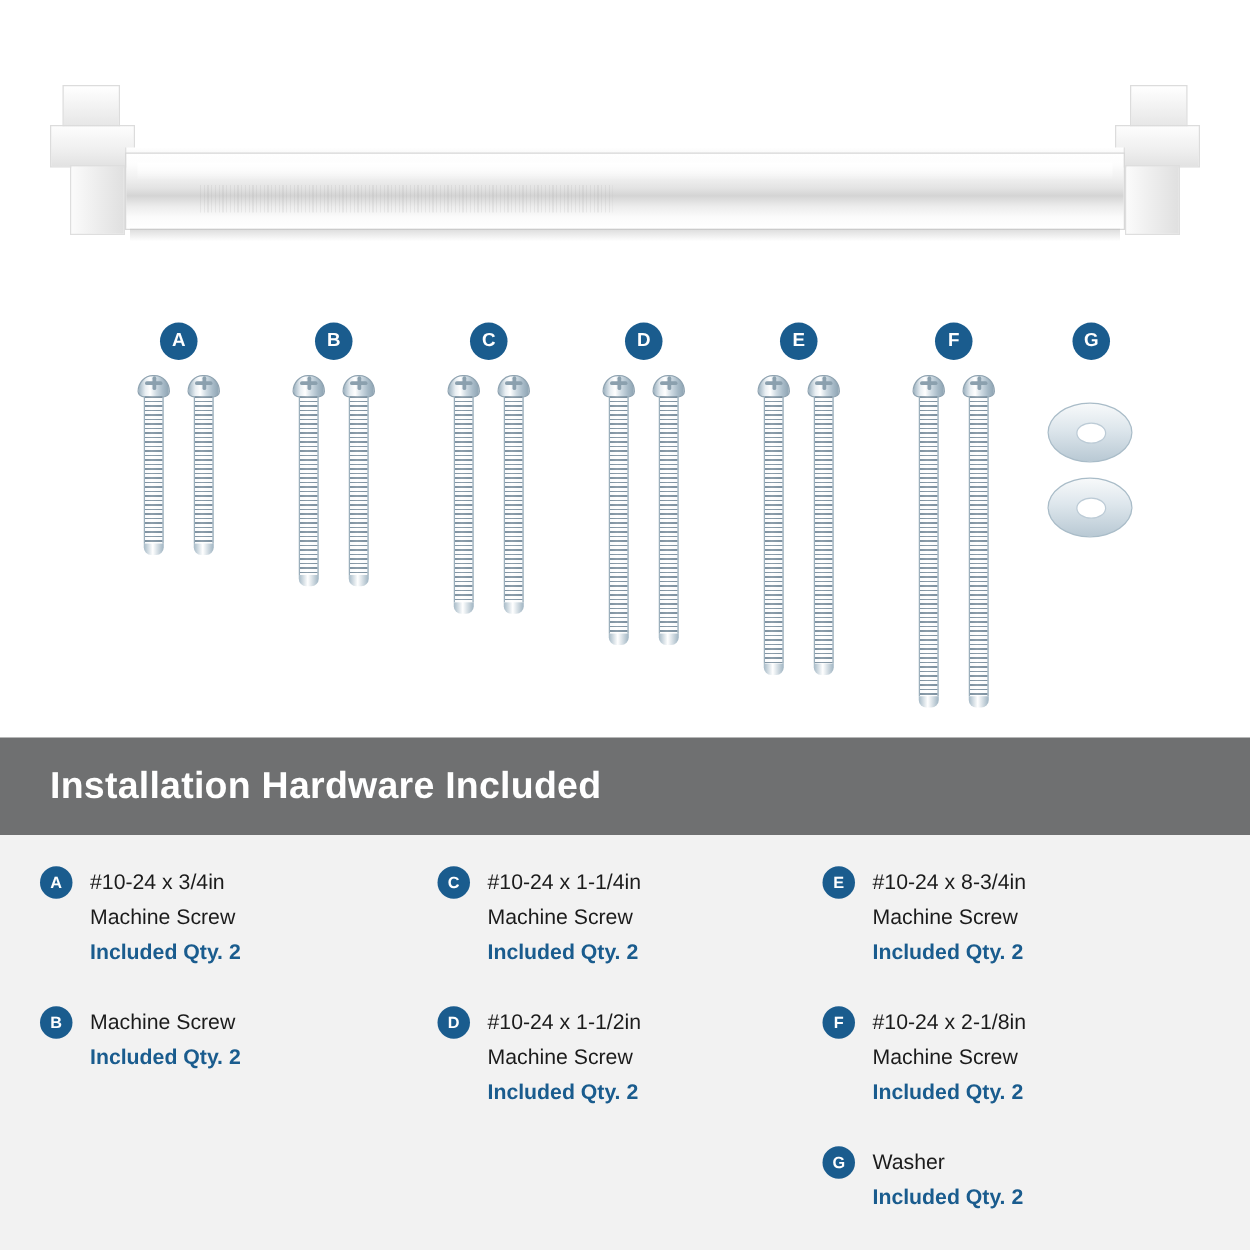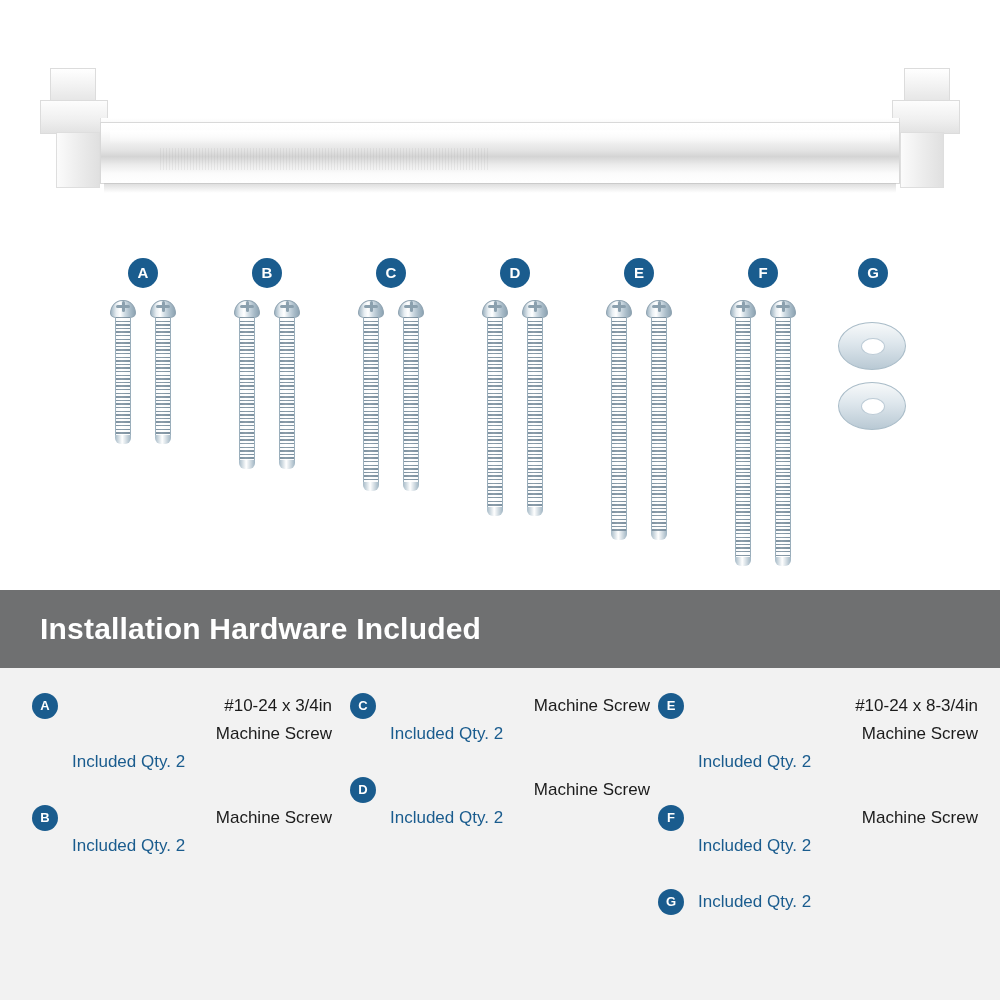--- a/index.html
+++ b/index.html
@@ -289,26 +289,25 @@
     width: 26px;
     height: 26px;
     line-height: 26px;
     font-size: 13px;
   }
   .legend-item .l1,
   .legend-item .l2 {
     font-size: 17px;
     color: #1b1b1b;
     line-height: 1.65;
-    text-align: right;
   }
   .legend-item .qty {
     font-size: 17px;
     color: #1a5c8e;
-    font-weight: normal;
+    font-weight: bold;
     line-height: 1.65;
   }
 </style>
 </head>
 <body>
 
 <div id="product-area">
 
   <div id="handle">
     <div class="post post-l">
@@ -474,41 +473,45 @@
     <div class="legend-item">
       <span class="badge">B</span>
       <div class="l2">Machine Screw</div>
       <div class="qty">Included Qty. 2</div>
     </div>
   </div>
 
   <div class="legend-col col-2">
     <div class="legend-item">
       <span class="badge">C</span>
+      <div class="l1">#10-24 x 1-1/4in</div>
       <div class="l2">Machine Screw</div>
       <div class="qty">Included Qty. 2</div>
     </div>
     <div class="legend-item">
       <span class="badge">D</span>
+      <div class="l1">#10-24 x 1-1/2in</div>
       <div class="l2">Machine Screw</div>
       <div class="qty">Included Qty. 2</div>
     </div>
   </div>
 
   <div class="legend-col col-3">
     <div class="legend-item">
       <span class="badge">E</span>
       <div class="l1">#10-24 x 8-3/4in</div>
       <div class="l2">Machine Screw</div>
       <div class="qty">Included Qty. 2</div>
     </div>
     <div class="legend-item">
       <span class="badge">F</span>
+      <div class="l1">#10-24 x 2-1/8in</div>
       <div class="l2">Machine Screw</div>
       <div class="qty">Included Qty. 2</div>
     </div>
     <div class="legend-item">
       <span class="badge">G</span>
+      <div class="l1">Washer</div>
       <div class="qty">Included Qty. 2</div>
     </div>
   </div>
 
 </div>
 
 </body></html>

